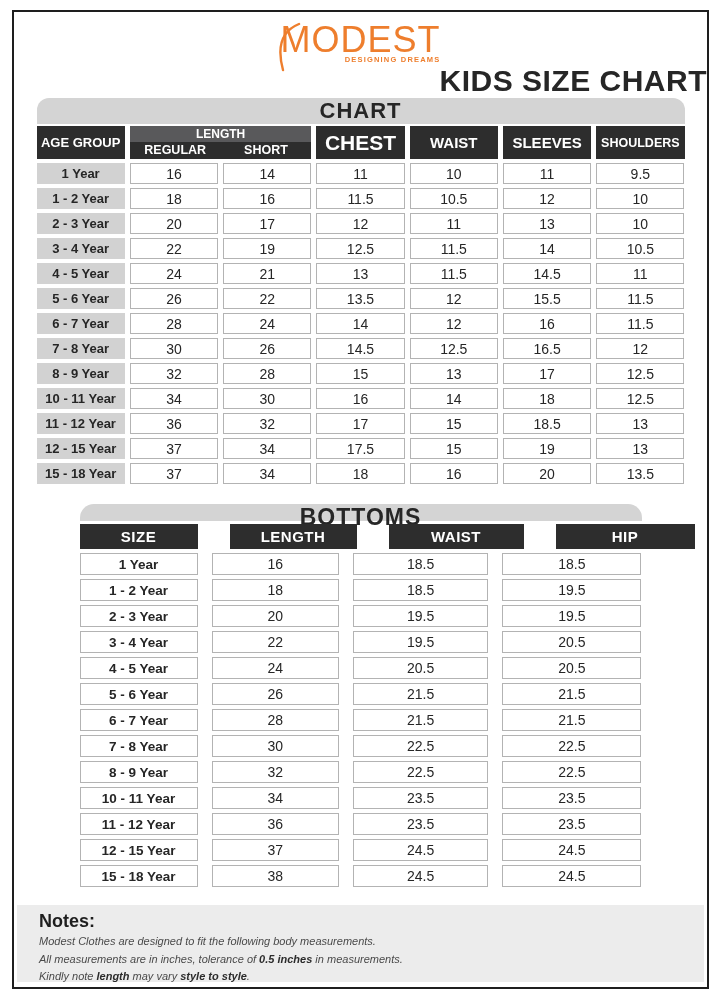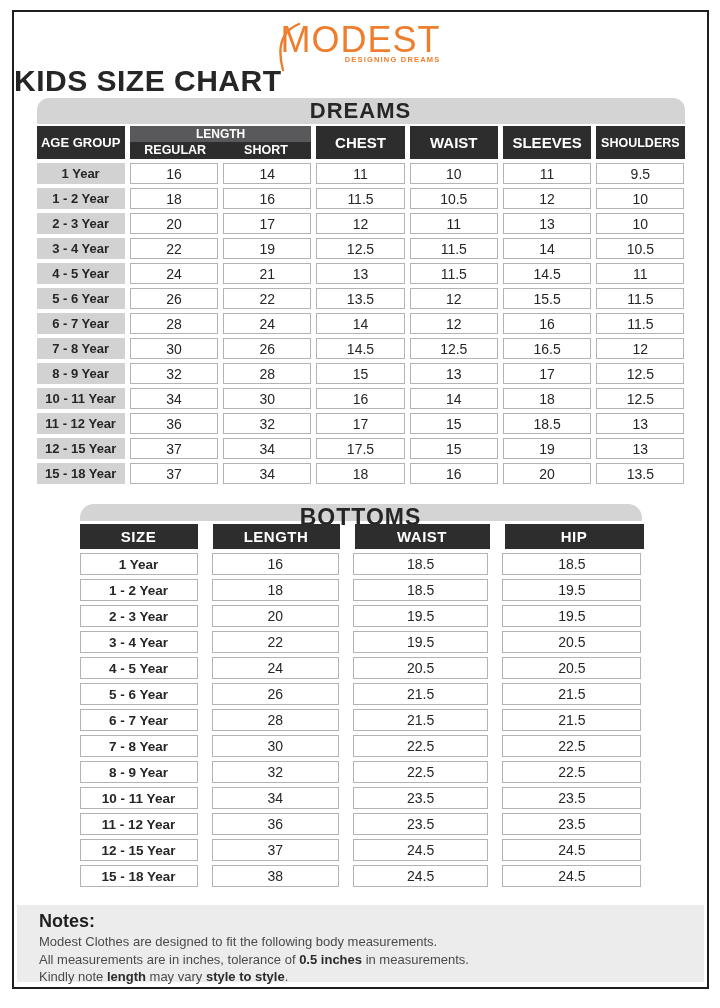--- a/index.html
+++ b/index.html
@@ -7,90 +7,90 @@
     font-family:"Liberation Sans", sans-serif; color:#2b2b2b; }
   .page-border { position:absolute; left:12px; top:10px; width:697px; height:979px;
     border:2px solid #1e1e1e; background:#ffffff; }
 
   
   .logo-wrap { position:absolute; top:10px; left:0; width:100%; text-align:center; }
   .logo-inner { position:relative; display:inline-block; text-align:right; }
   .logo-text { font-size:36px; font-weight:500; letter-spacing:1px; color:#EE7E2D; line-height:36px; }
   .logo-swoosh { position:absolute; left:-8px; top:0px; }
   .tagline { font-size:7.5px; font-weight:700; letter-spacing:1.2px; color:#EE7E2D; margin-top:-3px; }
-  .page-title { position:absolute; top:52px; left:0; width:100%; text-align:left;
+  .page-title { position:absolute; top:52px; left:0; width:100%; text-align:right;
     font-size:30px; font-weight:600; letter-spacing:0.5px; color:#262626; }
 
   
   .section-bar { background:#d4d4d4; color:#262626; text-align:center;
     font-weight:800; border-radius:12px 12px 0 0; }
 
   
   .shirts-section { position:absolute; top:86px; left:50%; transform:translateX(-50%); width:648px; }
   .shirts-section .section-bar { height:26px; line-height:26px; font-size:22px; letter-spacing:1px; }
   .shirts-header { display:grid; grid-template-columns:repeat(7,1fr);
     grid-template-rows:16px 17px; column-gap:5px; margin-top:2px; }
   .hcell { background:#2d2d2d; color:#ffffff; text-align:center; display:flex;
     align-items:center; justify-content:center; font-weight:700; }
   .h-span2 { grid-row:1 / 3; }
   .h-age { grid-column:1; font-size:13px; }
   .h-length-block { grid-column:2 / 4; grid-row:1 / 3; display:flex; flex-direction:column; }
   .h-length-top { background:#59595b; color:#fff; font-size:12px; font-weight:700;
     height:16px; line-height:16px; text-align:center; }
   .h-length-bottom { background:#2d2d2d; color:#fff; height:17px; display:flex; }
   .h-length-bottom span { flex:1; font-size:12.5px; font-weight:700; line-height:17px; text-align:center; }
-  .h-chest { grid-column:4; font-size:15px; }
+  .h-chest { grid-column:4; font-size:21px; }
   .h-waist { grid-column:5; font-size:15px; }
   .h-sleeves { grid-column:6; font-size:15px; }
   .h-shoulders { grid-column:7; font-size:12.5px; }
 
   .shirts-data { display:grid; grid-template-columns:repeat(7,1fr); gap:4px 5px; margin-top:4px; }
   .shirts-data .cell { height:21px; line-height:20px; text-align:center; font-size:14px;
     background:#ffffff; border:1px solid #b3b3b3; color:#262626; }
   .shirts-data .cell.label { background:#d2d2d2; border:none; font-weight:700; font-size:13px; line-height:21px; }
 
   
   .bottoms-section { position:absolute; top:492px; left:50%; transform:translateX(-50%); width:562px; }
   .bottoms-section .section-bar { height:17px; line-height:27px; font-size:23px;
     letter-spacing:1px; border-radius:14px 14px 0 0; }
   .bottoms-header { display:grid; grid-template-columns:118px 127px 135px 139px;
-    column-gap:15px; margin-top:3px; }
+    column-gap:32px; margin-top:3px; }
   .bottoms-header .hcell { height:25px; font-size:15px; letter-spacing:0.5px; }
   .bottoms-data { display:grid; grid-template-columns:118px 127px 135px 139px;
     gap:4px 14.3px; margin-top:4px; }
   .bottoms-data .cell { height:22px; line-height:21px; text-align:center; font-size:14px;
     background:#ffffff; border:1px solid #b3b3b3; color:#262626; }
   .bottoms-data .cell.label { font-weight:700; font-size:13.5px; }
 
   
   .notes { position:absolute; left:3px; right:3px; bottom:5px; height:77px;
     background:#ececec; padding:6px 30px 0 22px; }
   .notes-title { font-size:18px; font-weight:700; color:#1e1e1e; margin-bottom:1px; }
-  .notes-line { font-size:13px; color:#4a4a4a; line-height:17.5px; }
+  .notes-line { font-size:11px; color:#4a4a4a; line-height:17.5px;font-style:italic; }
   .notes-line b { color:#2b2b2b; font-weight:700; }
 </style>
 </head>
 <body>
 
 <div class="page-border">
 
   <div class="logo-wrap">
     <div class="logo-inner">
       <svg class="logo-swoosh" width="30" height="50" viewBox="0 0 30 50">
         <path d="M27,2 C12,8 4,22 11,48" stroke="#EE7E2D" stroke-width="2.4" fill="none" stroke-linecap="round"></path>
       </svg>
       <div class="logo-text">MODEST</div>
       <div class="tagline">DESIGNING DREAMS</div>
     </div>
   </div>
 
   <div class="page-title">KIDS SIZE CHART</div>
 
   <div class="shirts-section">
-    <div class="section-bar">DREAMS</div>
+    <div class="section-bar">CHART</div>
     <div class="shirts-header">
       <div class="hcell h-age h-span2">AGE GROUP</div>
       <div class="h-length-block">
         <div class="h-length-top">LENGTH</div>
         <div class="h-length-bottom">
           <span>REGULAR</span>
           <span>SHORT</span>
         </div>
       </div>
       <div class="hcell h-chest h-span2">CHEST</div>

